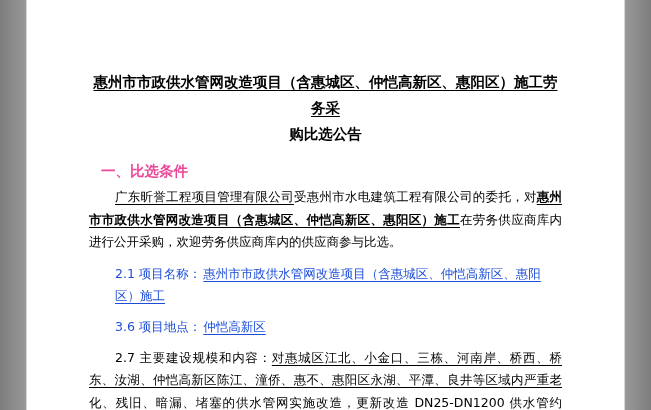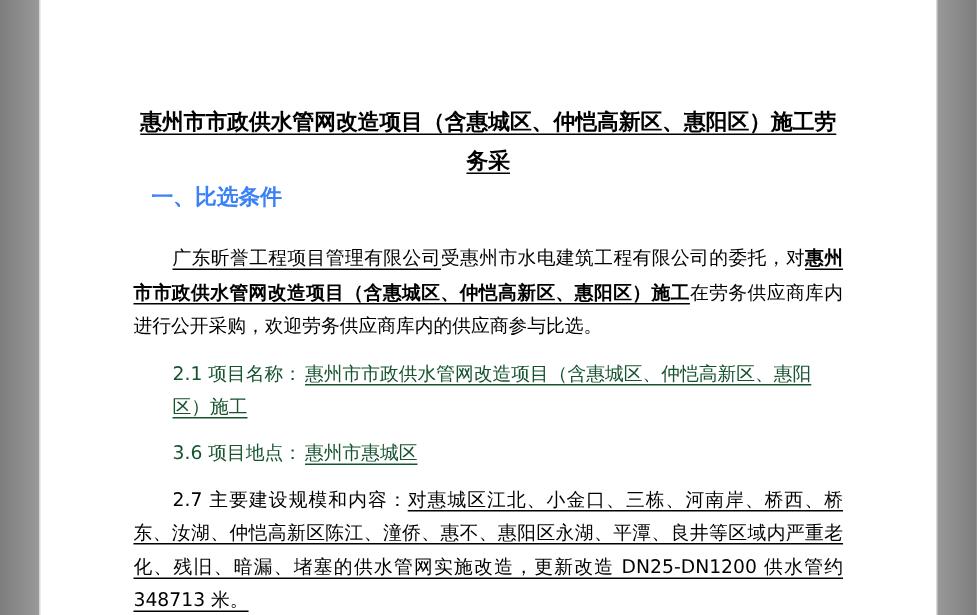--- a/index.html
+++ b/index.html
@@ -39,49 +39,50 @@
     line-height: 26px;
     text-align: center;
     color: #000;
     letter-spacing: 0px;
   }
   .doc-title .ul {
     text-decoration: underline;
     text-underline-offset: 3px;
   }
   .sec-heading {
+    margin-top: 13px;
     font-size: 14.5px;
     font-weight: bold;
     line-height: 22px;
-    color: #3b82f6;
+    color: #ec4899;
     text-indent: 12px;
   }
   .para {
-    margin-top: 18px;
+    margin-top: 4px;
     font-size: 12.5px;
     line-height: 22.5px;
     color: #000;
     text-align: justify;
     text-justify: inter-ideograph;
   }
   .para.indent {
     text-indent: 26px;
   }
   .u {
     text-decoration: underline;
     text-underline-offset: 2.5px;
   }
   .b {
     font-weight: bold;
   }
   .item {
     margin-top: 9px;
     font-size: 12.5px;
     line-height: 22px;
-    color: #14532d;
+    color: #1d4ed8;
     padding-left: 26px;
   }
   .item .label {
     margin-right: 2px;
   }
   .item .val {
     text-decoration: underline;
     text-underline-offset: 2.5px;
   }
   .block {
@@ -120,35 +121,36 @@
 <body>
 
 <div class="shadow-left"></div>
 <div class="shadow-right"></div>
 
 <div class="page">
   <div class="page-inner">
 
     <div class="doc-title">
       <span class="ul">惠州市市政供水管网改造项目（含惠城区、仲恺高新区、惠阳区）施工劳务采</span><br>
+      <span>购比选公告</span>
     </div>
 
     <div class="sec-heading">一、比选条件</div>
 
     <div class="para indent">
       <span class="u">广东昕誉工程项目管理有限公司</span><span>受惠州市水电建筑工程有限公司的委托，对</span><span class="u b">惠州市市政供水管网改造项目（含惠城区、仲恺高新区、惠阳区）施工</span><span>在劳务供应商库内进行公开采购，欢迎劳务供应商库内的供应商参与比选。</span>
     </div>
 
 
     <div class="item">
       <span class="label">2.1 项目名称：</span><span class="val">惠州市市政供水管网改造项目（含惠城区、仲恺高新区、惠阳区）施工</span>
     </div>
 
     <div class="item">
-      <span class="label">3.6 项目地点：</span><span class="val">惠州市惠城区</span>
+      <span class="label">3.6 项目地点：</span><span class="val">仲恺高新区</span>
     </div>
 
     <div class="block">
       <span class="first">2.7 主要建设规模和内容：</span><span class="block-underline">对惠城区江北、小金口、三栋、河南岸、桥西、桥东、汝湖、仲恺高新区陈江、潼侨、惠不、惠阳区永湖、平潭、良井等区域内严重老化、残旧、暗漏、堵塞的供水管网实施改造，更新改造 DN25-DN1200 供水管约 348713 米。</span>
     </div>
 
   </div>
 </div>
 
 </body></html>

